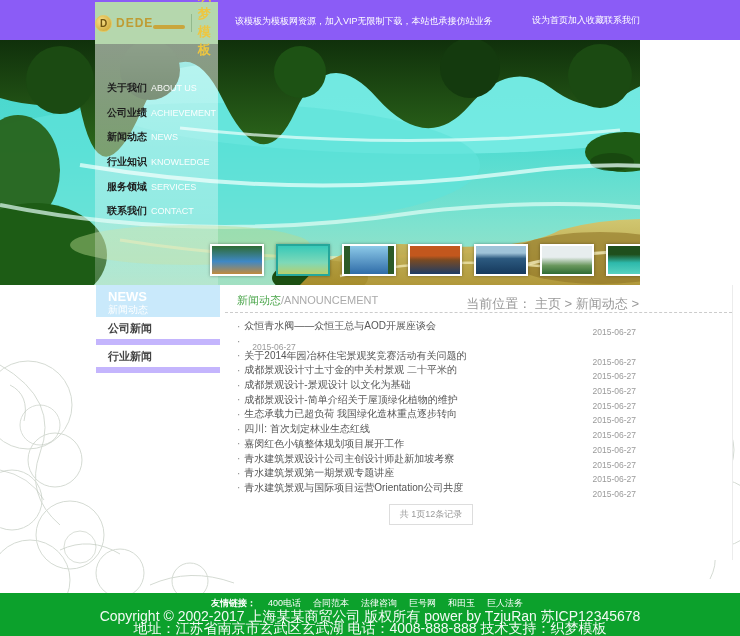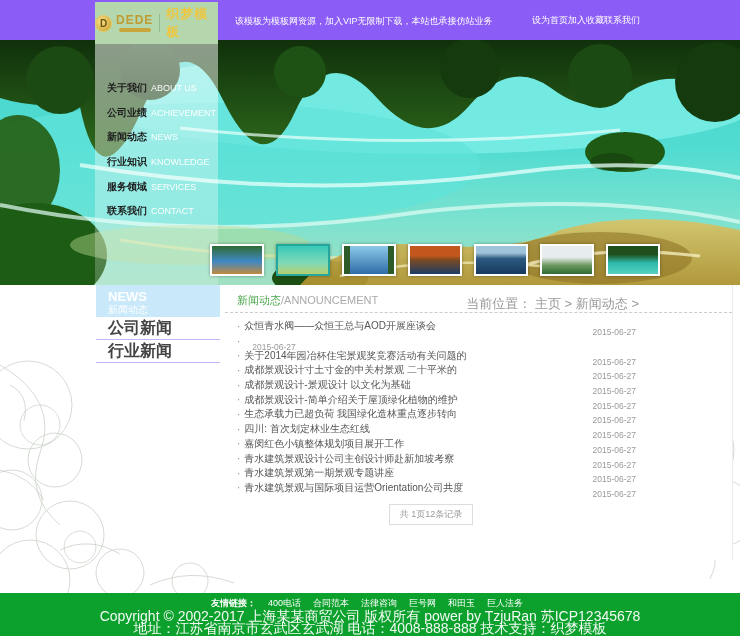--- a/index.html
+++ b/index.html
@@ -10,30 +10,30 @@
   
   .topbar{position:absolute;top:0;left:0;width:740px;height:40px;background:#8b5cf6;z-index:20;}
   .logo-box{
     position:absolute;left:95px;top:2px;width:123px;height:42px;background:#b5d7ad;
     display:flex;align-items:center;justify-content:center;gap:4px;z-index:25;cursor:pointer;
   }
   .coin{width:15px;height:15px;border-radius:50%;flex:0 0 auto;
     background:radial-gradient(circle at 35% 35%, #f9e187, #c59c2a);
     border:1px solid #e8c75a;color:#6f5410;font-weight:bold;font-size:10px;
     display:flex;align-items:center;justify-content:center;}
-  .brand-wrap{display:flex;flex-direction:column;align-items:center;}
+  .brand-wrap{display:flex;align-items:flex-end;}
   .brand{color:#bf9c33;font-weight:bold;font-size:12px;line-height:1;letter-spacing:1px;}
   .brand-sub{height:4px;width:32px;background:#c9a63c;border-radius:2px;margin-top:2px;}
   .logo-divider{width:1px;height:18px;background:#93b98d;margin:0 2px;}
   .brand-cn{color:#eec63f;font-weight:bold;font-size:13px;letter-spacing:1px;}
   .slogan{position:absolute;left:235px;top:0;height:40px;line-height:42px;color:#fff;font-size:9px;white-space:nowrap;}
   .topbar-links{position:absolute;right:100px;top:0;height:40px;display:flex;align-items:center;}
   .topbar-links span{color:#fff;font-size:9px;cursor:pointer;white-space:nowrap;}
   
-  .hero{position:absolute;top:40px;left:0;width:740px;height:245px;overflow:hidden;z-index:10;}
+  .hero{position:absolute;top:40px;left:0;width:640px;height:245px;overflow:hidden;z-index:10;}
   .hero svg.scene{position:absolute;inset:0;display:block;}
   .hero-menu{
     position:absolute;left:95px;top:0;width:123px;height:245px;
     background:linear-gradient(180deg, rgba(255,255,255,.52), rgba(255,255,255,.20));
   }
   .hero-menu ul{margin:0;padding:36px 0 0 0;list-style:none;}
   .hero-menu li{height:24.6px;display:flex;align-items:center;gap:4px;padding-left:12px;cursor:pointer;}
   .hero-menu .cn{color:#1d1d1d;font-weight:bold;font-size:10px;white-space:nowrap;}
   .hero-menu .en{color:#fff;font-size:9px;white-space:nowrap;opacity:.95;}
   .thumbs{position:absolute;left:210px;top:204px;display:flex;gap:12px;}
@@ -47,21 +47,21 @@
   .t6{background:linear-gradient(180deg,#e7edee 0 40%,#69975d 70%,#2f6b33 100%);}
   .t7{background:linear-gradient(180deg,#1f4f1c 0 30%,#2db9ab 60%,#57d2c0 100%);}
   
   .content{position:absolute;top:285px;left:0;width:740px;height:308px;background:#fff;}
   .sketch{position:absolute;inset:0;z-index:0;}
   .news-sidebar{position:absolute;left:96px;top:0;width:124px;z-index:2;}
   .news-sidebar-header{background:#c9e9fb;height:32px;padding:5px 0 0 12px;box-sizing:border-box;}
   .news-title-en{color:#fff;font-weight:bold;font-size:13px;line-height:1.1;}
   .news-title-cn{color:#fff;font-size:10px;line-height:1.2;}
   .news-sidebar-item{background:#fff;height:22px;line-height:22px;padding-left:12px;
-    font-size:16px;color:#444;font-weight:bold;border-bottom:1px solid #c4b5fd;cursor:pointer;}
+    font-size:11px;color:#444;font-weight:bold;border-bottom:6px solid #c4b5fd;cursor:pointer;}
   .panel{position:absolute;left:225px;top:0;width:508px;height:275px;background:#fff;
     border-right:1px solid #ececec;box-sizing:border-box;z-index:2;}
   .panel-header{position:relative;height:27px;border-bottom:1px dashed #ccc;}
   .section-title{position:absolute;left:12px;top:8px;font-size:11px;white-space:nowrap;}
   .section-title .t-cn{color:#4ca64c;}
   .section-title .t-en{color:#aaa;margin-top:34px;}
   .breadcrumb{position:absolute;right:93px;top:10px;font-size:13px;color:#999;white-space:nowrap;}
   .breadcrumb .bc-link{cursor:pointer;}
   .news-list{margin:0;padding:6px 0 0 0;list-style:none;}
   .news-row{height:14.7px;display:flex;align-items:center;padding-left:12px;padding-right:96px;}

